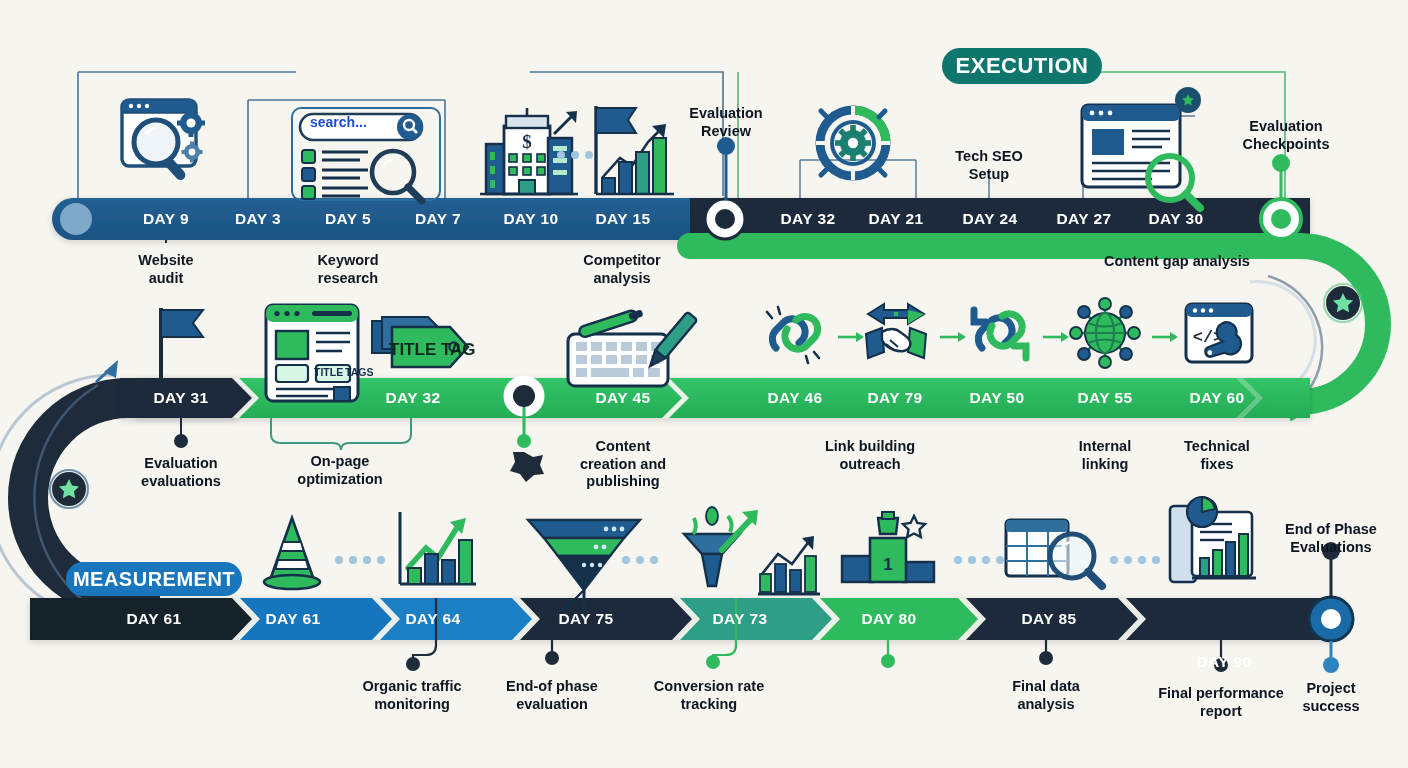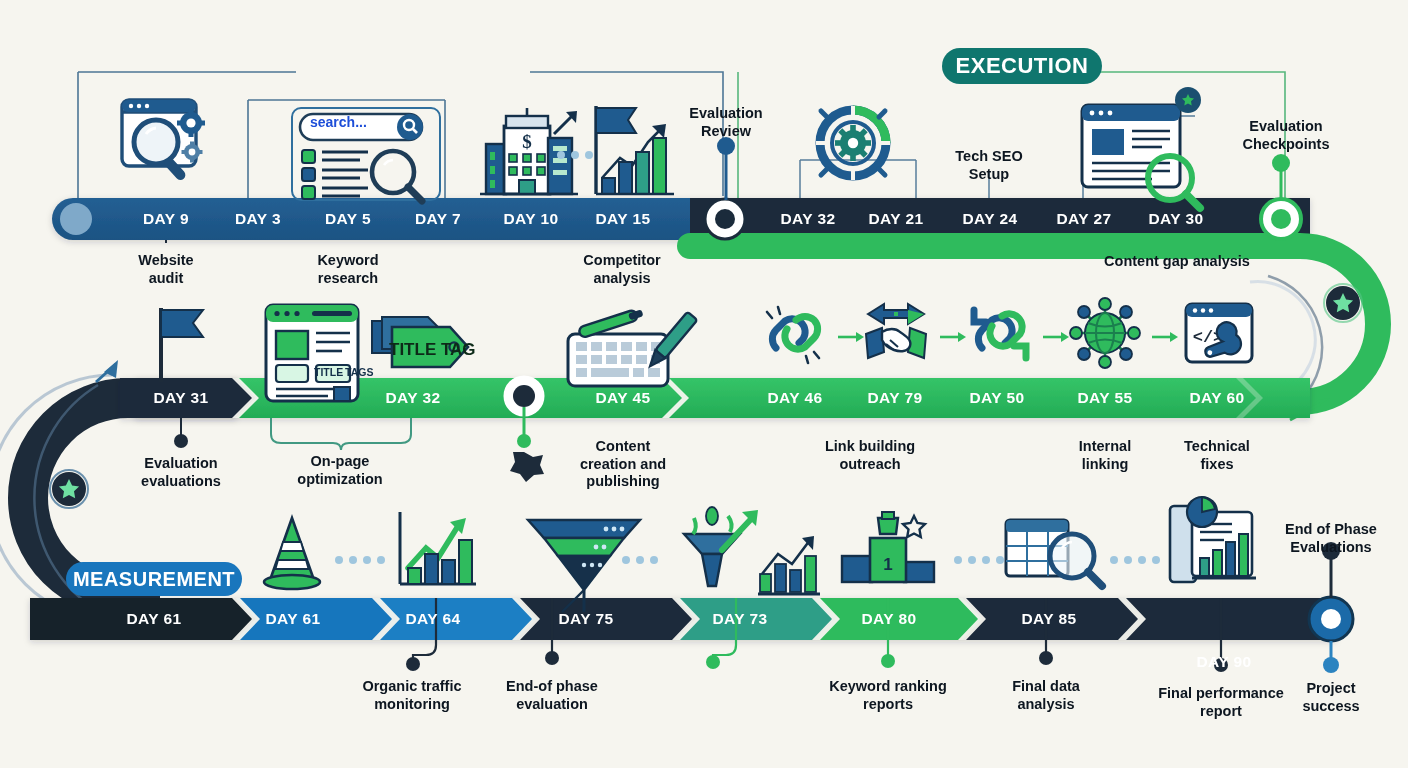--- a/index.html
+++ b/index.html
@@ -720,22 +720,22 @@
 outreach</div>
 <div class="caption" style="left:1045px;top:438px;width:120px;">Internal
 linking</div>
 <div class="caption" style="left:1157px;top:438px;width:120px;">Technical
 fixes</div>
 
 <div class="caption" style="left:342px;top:678px;width:140px;">Organic traffic
 monitoring</div>
 <div class="caption" style="left:487px;top:678px;width:130px;">End-of phase
 evaluation</div>
-<div class="caption" style="left:813px;top:678px;width:150px;">Keyword ranking
-reports</div>
+<div class="caption" style="left:639px;top:678px;width:140px;">Conversion rate
+tracking</div>
 <div class="caption" style="left:986px;top:678px;width:120px;">Final data
 analysis</div>
 <div class="caption" style="left:1146px;top:685px;width:150px;">Final performance
 report</div>
 <div class="caption" style="left:1286px;top:680px;width:90px;">Project
 success</div>
 <div class="anno" style="left:1264px;top:521px;width:134px;">End of Phase
 Evaluations</div>
 
 <div class="abs" style="left:310px;top:114px;font-size:14px;font-weight:bold;color:#1d4ed8;">search...</div>

